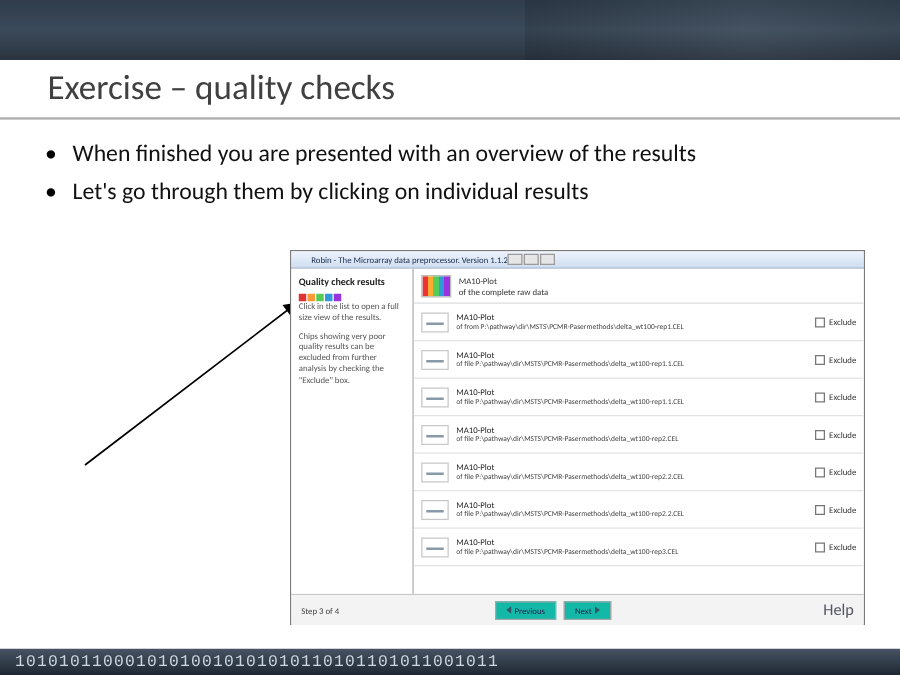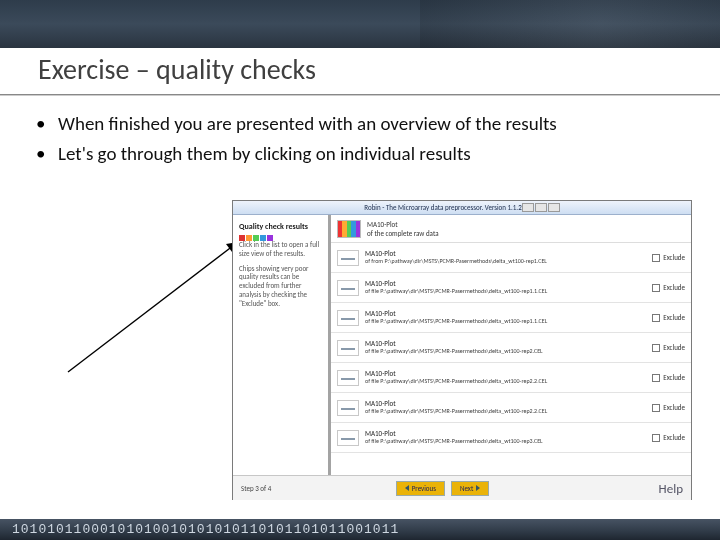--- a/index.html
+++ b/index.html
@@ -49,31 +49,31 @@
   }
 
   
   .appwin {
     position: absolute; top: 200px; left: 232px; width: 460px; height: 300px;
     background: #f0f0f0; border: 1px solid #7a7a7a; font-size: 7px; color: #333;
     box-shadow: 0 0 0 1px #dedede inset;
   }
   .appwin .titlebar {
     height: 14px; background: linear-gradient(#eef3fb,#cedef2);
-    display: flex; align-items: center; justify-content: center;
-    padding: 0 2px; border-bottom: 1px solid #9cb0cc;
+    display: flex; align-items: center; justify-content: flex-start;
+    padding: 0 16px; border-bottom: 1px solid #9cb0cc;
   }
   .appwin .titlebar .tlabel { font-size: 7px; color: #1a2a4a; white-space: nowrap; overflow: hidden; }
   .appwin .titlebar .winbtns { display: flex; gap: 1px; }
   .appwin .titlebar .winbtns span {
     width: 12px; height: 9px; background: #e6e6e6; border: 1px solid #9a9a9a; display: inline-block;
   }
   .appwin .body { display: flex; height: 260px; }
   .sidebar {
-    width: 98px; background: #fff; border-right: 3px solid #a3a3a3; padding: 6px 6px;
+    width: 98px; background: #fff; border-right: 1px solid #a3a3a3; padding: 6px 6px;
     font-size: 7px; color: #3a3a3a; line-height: 1.25;
   }
   .sidebar .sbtitle { font-weight: bold; margin-bottom: 4px; font-size: 8px; color: #222; }
   .sidebar .para { margin-bottom: 6px; color: #555; }
   .sidebar .swatches { display: flex; gap: 1px; margin-top: 2px; }
   .sidebar .swatches i { width: 6px; height: 6px; display: inline-block; }
 
   .mainlist { flex: 1; background: #fff; overflow: hidden; }
   .toprow {
     height: 28px; border-bottom: 1px solid #ddd; display: flex; align-items: center;
@@ -102,21 +102,21 @@
     width: 8px; height: 8px; border: 1px solid #777; background: #fff; display: inline-block;
   }
 
   .wizardbar {
     height: 24px; border-top: 1px solid #c7c7c7; background: #f3f3f3;
     display: flex; align-items: center; justify-content: space-between; padding: 12px 8px;
   }
   .wizardbar .step { font-size: 7px; color: #444; }
   .wizardbar .navbtns { display: flex; gap: 6px; }
   .wizardbar .btn {
-    padding: 2px 8px; font-size: 7px; border: 1px solid #9aa; background: #eab308; color: #225;
+    padding: 2px 8px; font-size: 7px; border: 1px solid #9aa; background: #14b8a6; color: #225;
     display: flex; align-items: center; gap: 3px;
   }
   .wizardbar .btn .tri-l {
     width: 0; height: 0; border-top: 3px solid transparent; border-bottom: 3px solid transparent;
     border-right: 4px solid #356;
   }
   .wizardbar .btn .tri-r {
     width: 0; height: 0; border-top: 3px solid transparent; border-bottom: 3px solid transparent;
     border-left: 4px solid #356;
   }

